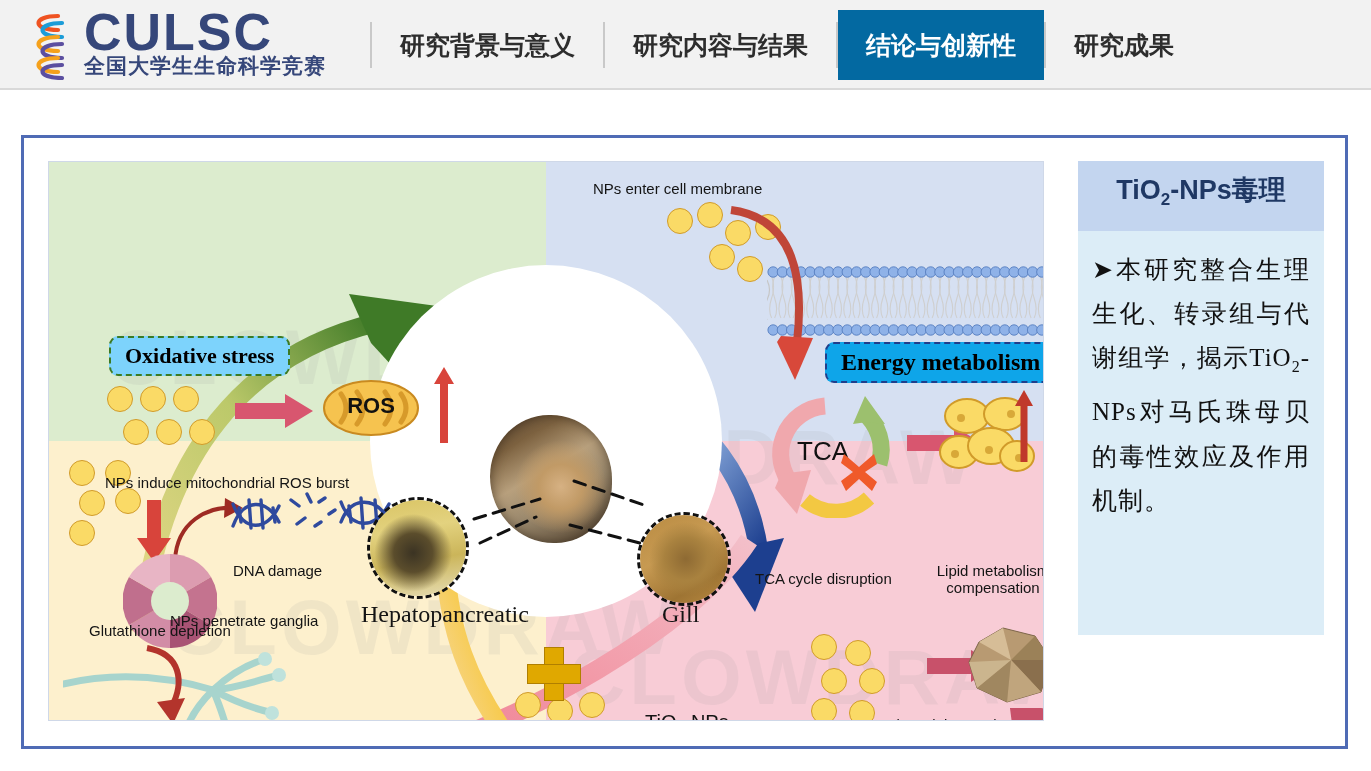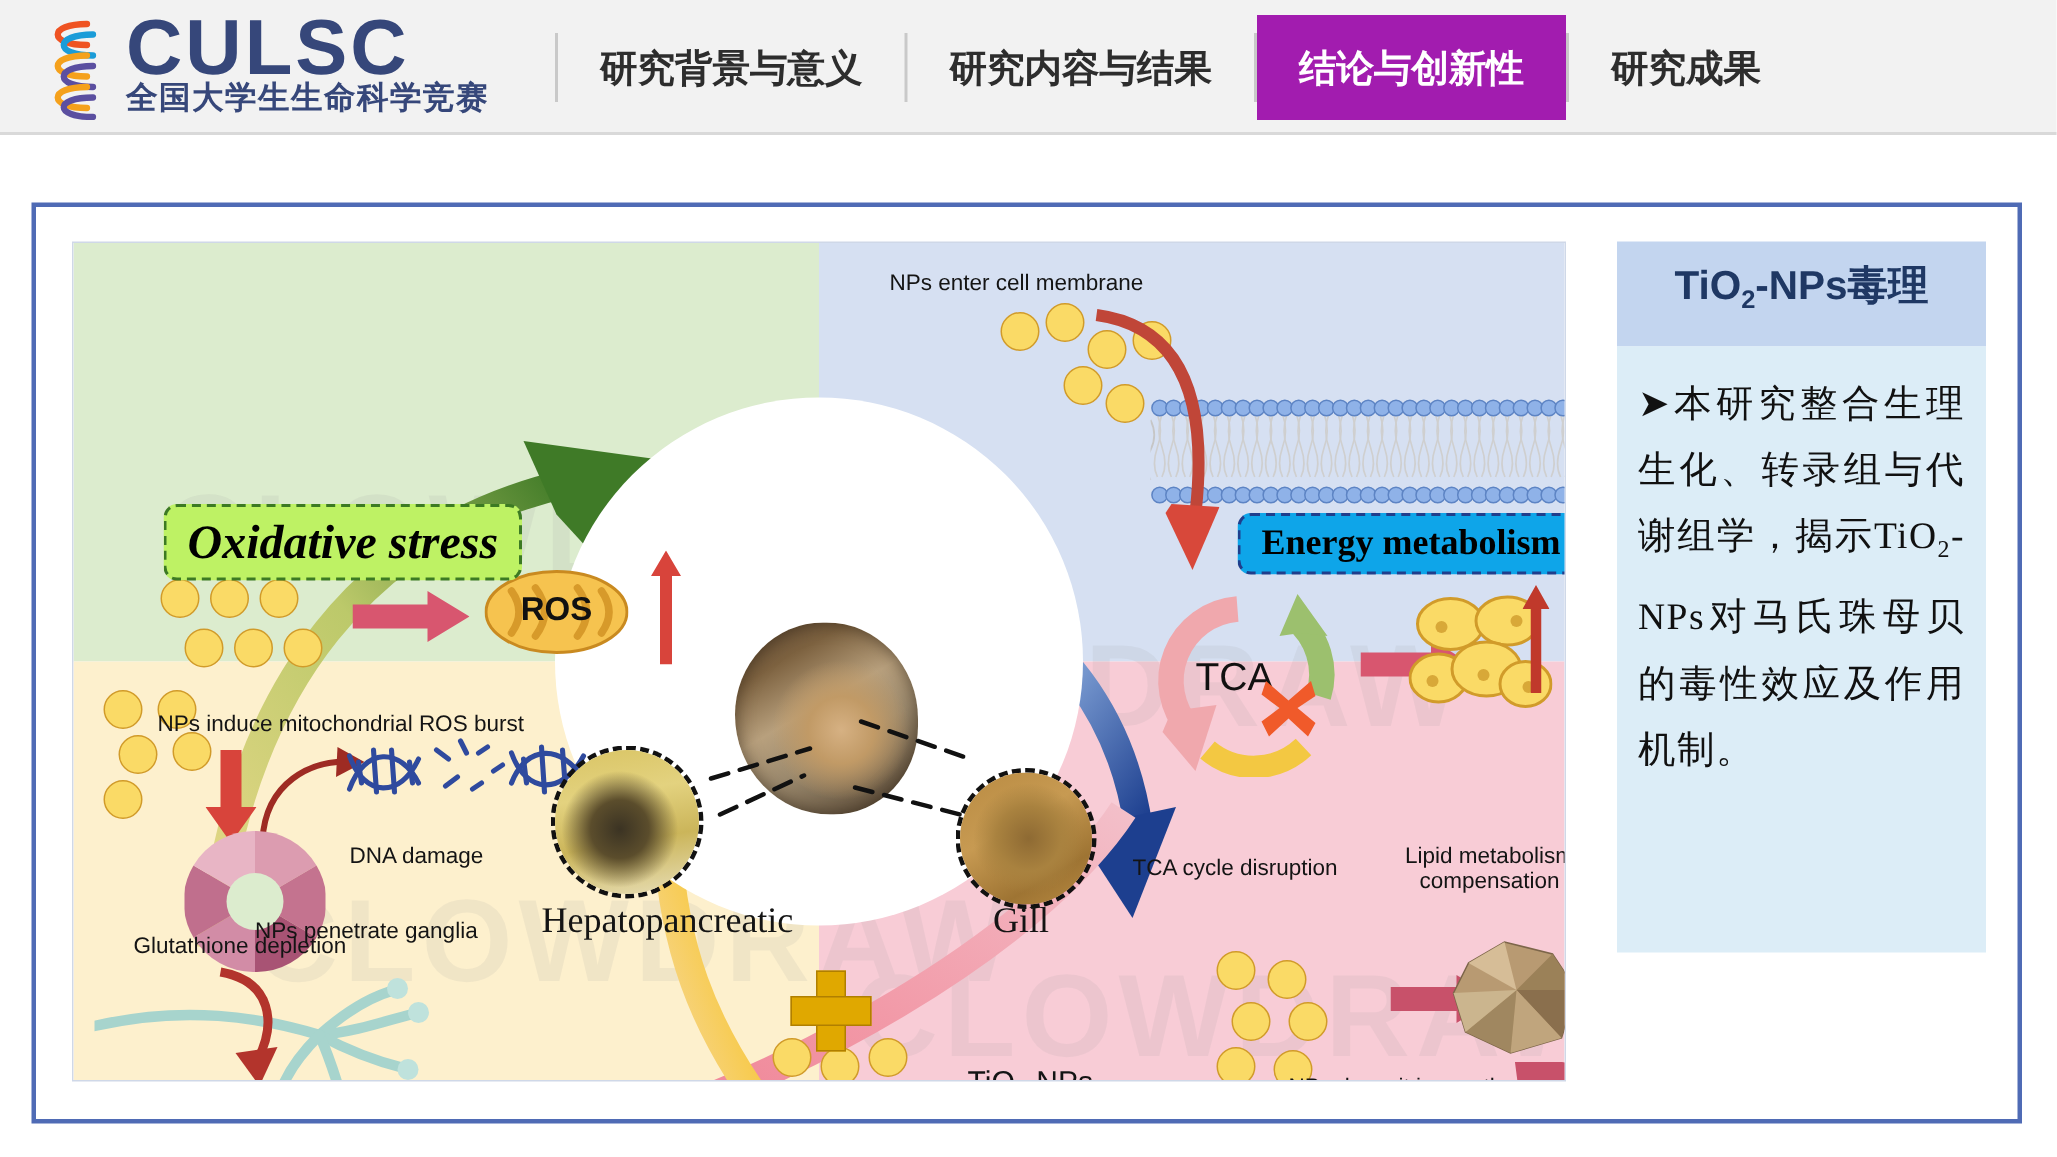--- a/index.html
+++ b/index.html
@@ -39,21 +39,21 @@
   .nav-sep {
     align-self: center; width: 2px; height: 46px;
     background: #c9c9c9; flex: 0 0 2px;
   }
   .nav-tab {
     display: flex; align-items: center; justify-content: center;
     font-size: 25px; font-weight: bold; color: #2d2d2d;
     padding: 0 28px; height: 70px; margin-top: 10px;
     cursor: pointer; white-space: nowrap;
   }
-  .nav-tab.active { background: #a21caf; color: #ffffff; }
+  .nav-tab.active { background: #0369a1; color: #ffffff; }
 
   
   #slide-frame {
     position: absolute; left: 21px; top: 135px;
     width: 1327px; height: 614px;
     border: 3px solid #4f6bb5;
     background: #ffffff;
   }
   #slide-inner {
     position: absolute; left: 24px; top: 23px;
@@ -86,22 +86,22 @@
 
   
   .chip {
     position: absolute; z-index: 8;
     font-family: "Liberation Serif", serif;
     font-weight: bold; color: #000;
     border-radius: 9px; padding: 5px 14px;
     display: flex; align-items: center; justify-content: center;
     white-space: nowrap;
   }
-  #chip-oxid   { left: 60px;  top: 174px; font-size: 32px;
-                 background: #bef264; border: 2.5px dashed #3c7a23; font-style: italic; }
+  #chip-oxid   { left: 60px;  top: 174px; font-size: 22px;
+                 background: #7dd3fc; border: 2.5px dashed #3c7a23; }
   #chip-energy { left: 776px; top: 180px; font-size: 24px;
                  background: #0ea5e9; border: 2.5px dashed #1f3e8c; }
 
   
   .cap {
     position: absolute; z-index: 8;
     font-family: "Liberation Sans", sans-serif;
     font-size: 15px; color: #141414; line-height: 17px;
     white-space: nowrap;
   }

